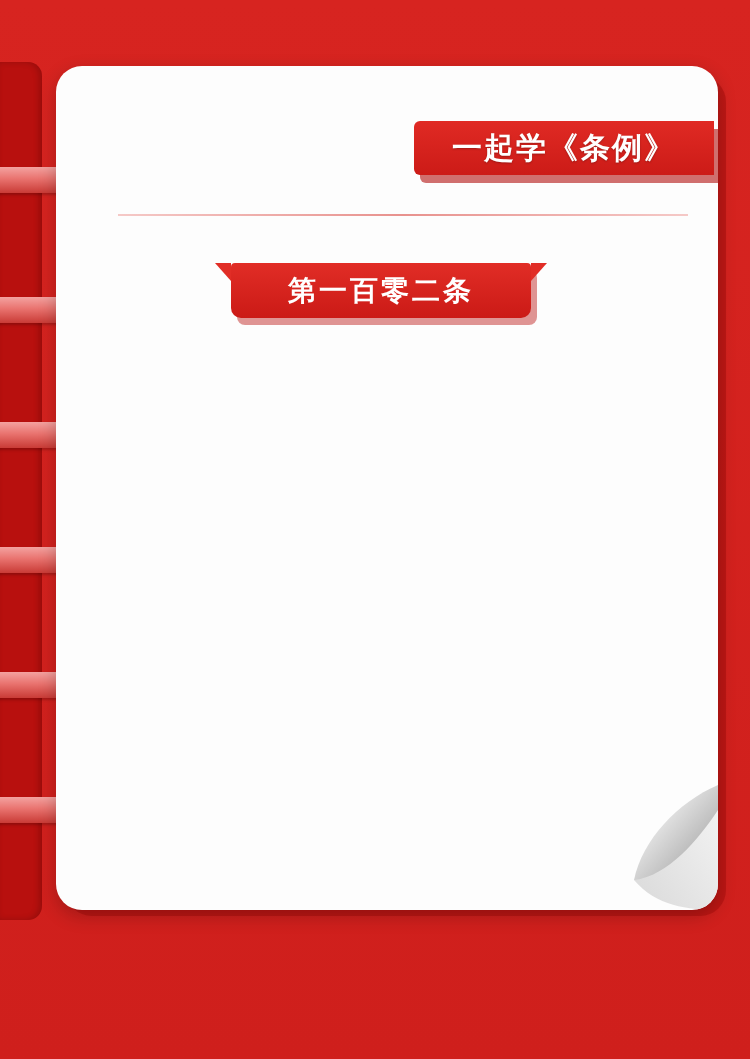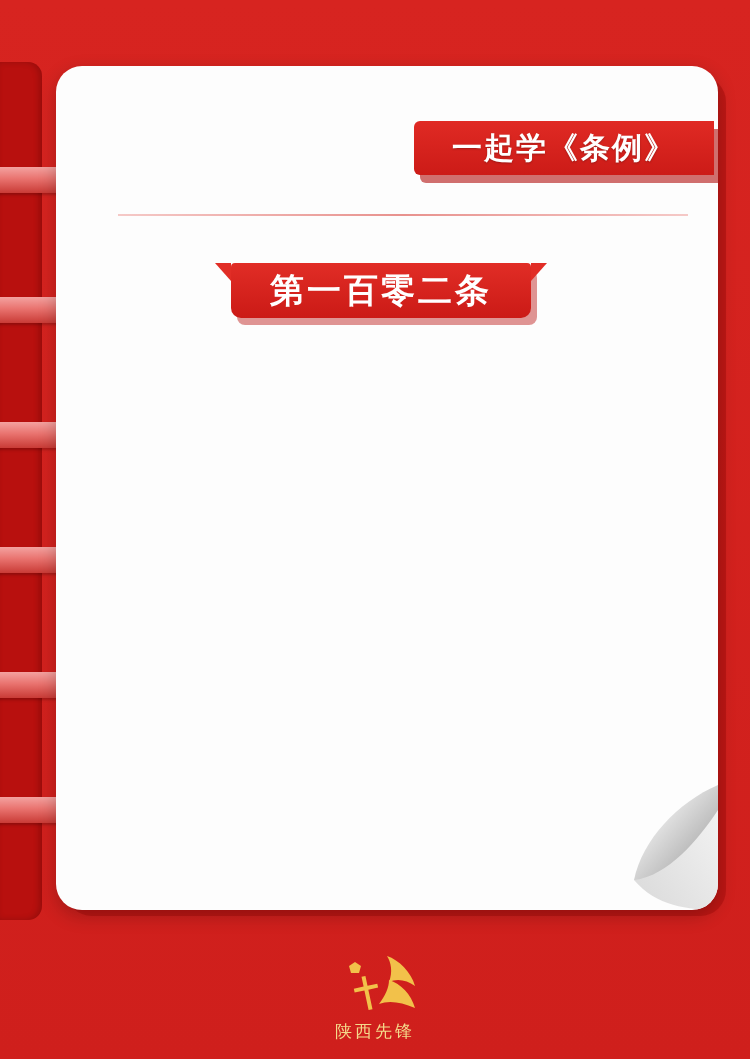--- a/index.html
+++ b/index.html
@@ -156,21 +156,21 @@
     left: 0;
     top: 0;
     width: 300px;
     height: 55px;
     background: linear-gradient(180deg, #e12d26 0%, #cb1a16 100%);
     border-radius: 4px 4px 10px 10px;
     display: flex;
     align-items: center;
     justify-content: center;
     color: #fff;
-    font-size: 34px;
+    font-size: 28px;
     font-weight: bold;
     letter-spacing: 3px;
   }
   .banner::before,
   .banner::after {
     content: "";
     position: absolute;
     top: 0;
     width: 0;
     height: 0;
@@ -285,27 +285,14 @@
             <stop offset="100%" stop-color="#f5f5f5"></stop>
           </linearGradient>
         </defs>
         <path d="M180,55 C150,85 120,120 96,150 C118,176 150,180 180,180 Z" fill="url(#curlShade)"></path>
         <path d="M180,55 C140,72 104,110 96,150 C130,146 160,110 180,80 Z" fill="url(#curlGrad)"></path>
       </svg>
     </div>
 
   </div>
 
-  <div class="footer">
-    <div class="emblem">
-      <svg width="96" height="68" viewBox="0 0 96 68">
-        <path d="M60,6 C72,10 84,22 88,36 C80,30 70,28 62,32 C66,22 64,12 60,6 Z" fill="#f2c14a"></path>
-        <path d="M62,30 C74,34 84,44 88,58 C74,52 62,50 52,54 C58,46 62,38 62,30 Z" fill="#f2c14a"></path>
-        <g transform="translate(26,26) scale(1.0)">
-          <path d="M2,10 L12,10 L12,0 L16,0 L16,10 L26,10 L26,14 L16,14 L16,34 L12,34 L12,14 L2,14 Z" fill="#f2c14a" transform="rotate(-12 14 17)"></path>
-        </g>
-        <path d="M22,16 l6,-4 l6,4 l-2,7 l-8,0 z" fill="#f2c14a"></path>
-      </svg>
-    </div>
-    <div class="brand">陕西先锋</div>
-  </div>
 
 </div>
 
 </body></html>

